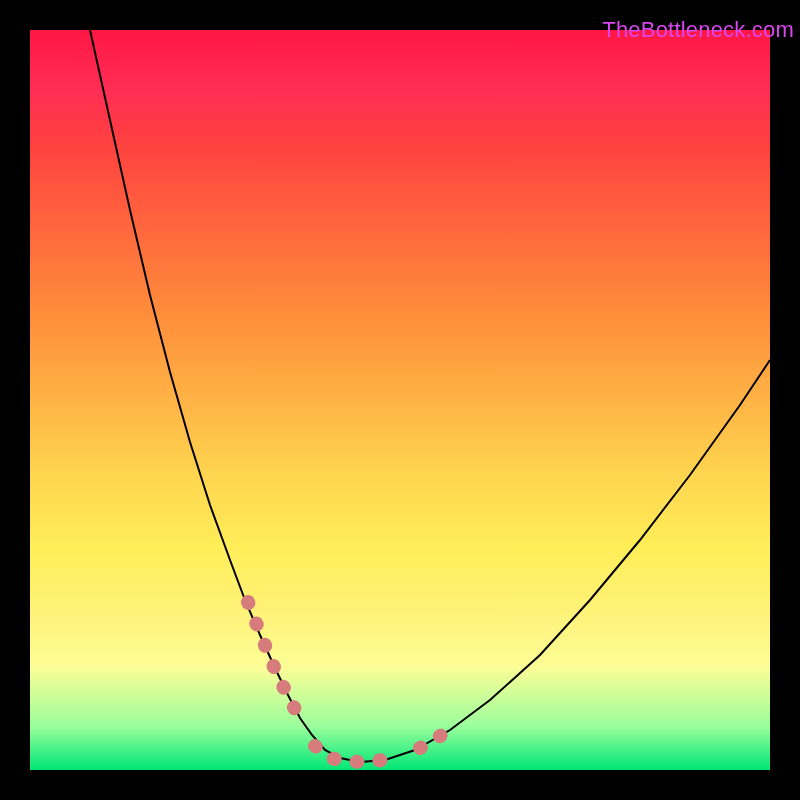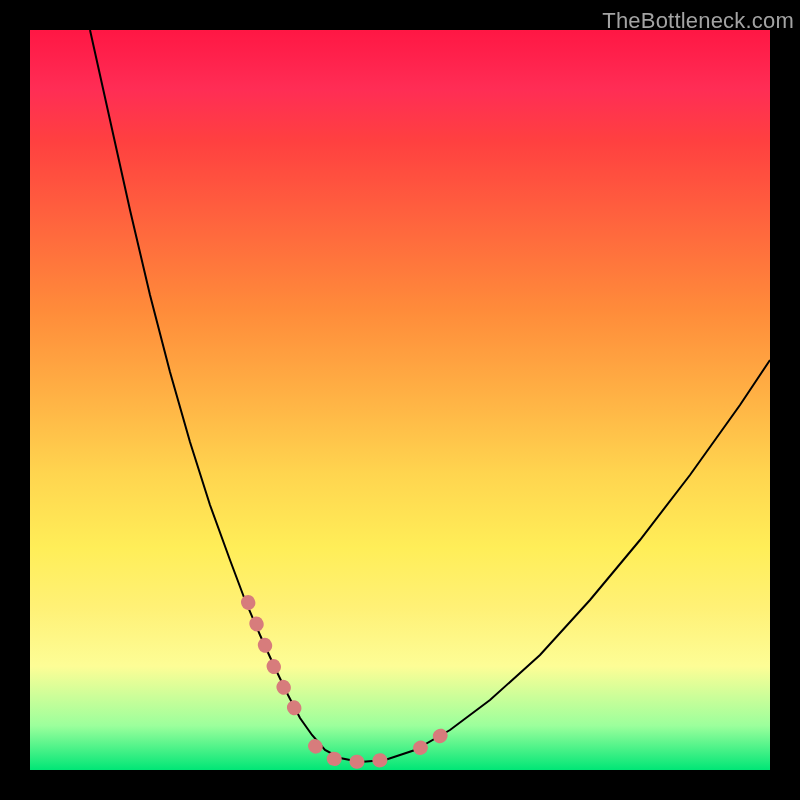--- a/index.html
+++ b/index.html
@@ -25,25 +25,25 @@
       #ffb345 50%,
       #ffd54f 60%,
       #ffee58 70%,
       #fff176 78%,
       #fdfd96 86%,
       #9cff9c 94%,
       #00e676 100%);
   }
   .watermark {
     position: absolute;
-    top: 8px;
+    top: 17px;
     right: 6px;
     font-family: Arial, Helvetica, sans-serif;
     font-size: 22px;
-    color: #a3a3a3;
+    color: #d946ef;
     font-weight: 500;
     letter-spacing: 0.2px;
     z-index: 5;
   }
   svg.curve {
     position: absolute;
     left: 0; top: 0;
     width: 740px; height: 740px;
     overflow: visible;
   }

